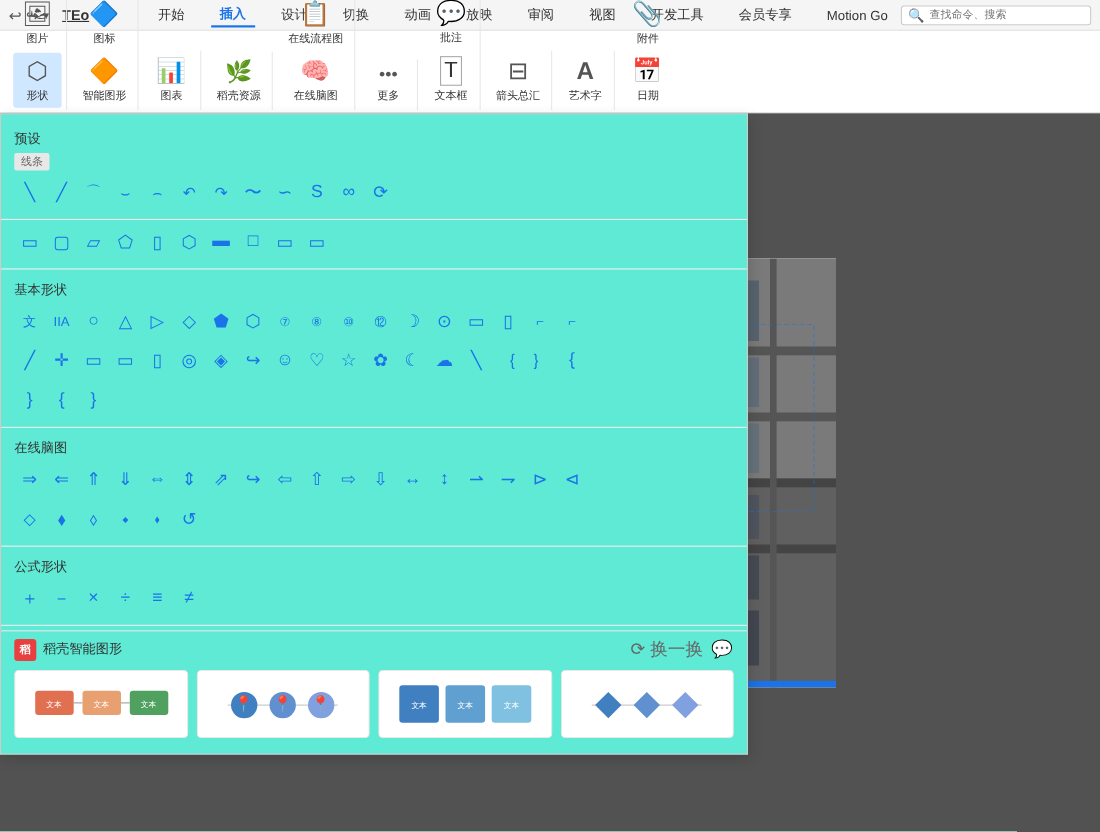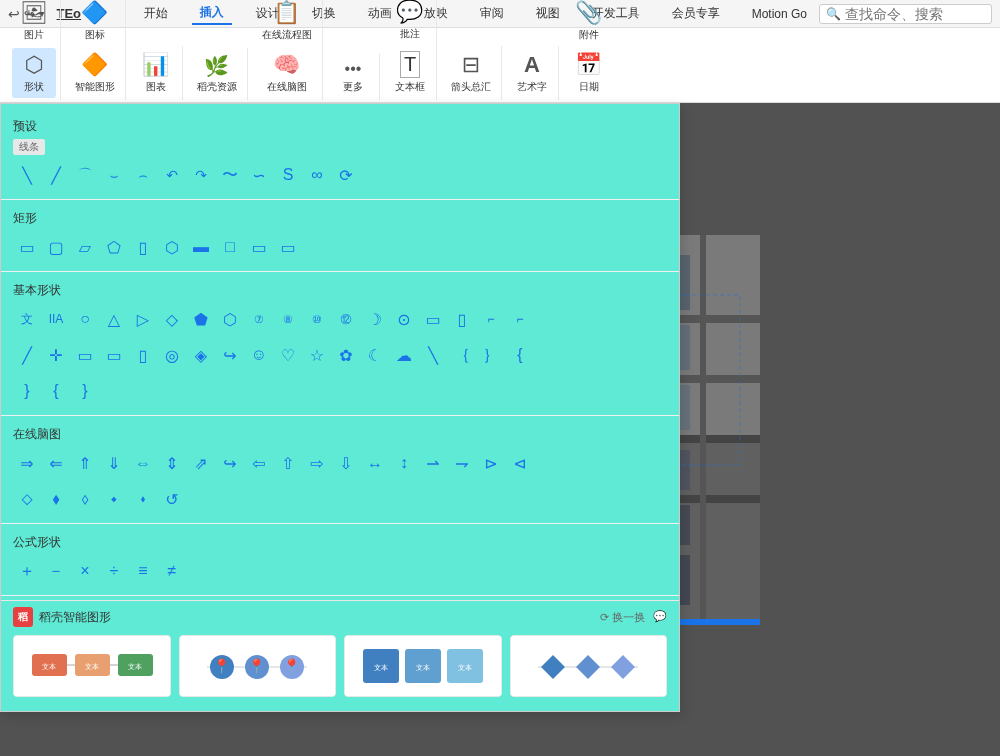--- a/index.html
+++ b/index.html
@@ -14,21 +14,21 @@
       padding: 0 8px;
       border-bottom: 1px solid #ddd;
       gap: 4px;
     }
     .title-bar-left { display: flex; align-items: center; gap: 4px; flex: 1; }
     .title-bar-center { display: flex; align-items: center; gap: 16px; }
     .title-bar-right { display: flex; align-items: center; gap: 8px; flex: 1; justify-content: flex-end; }
     .nav-item { font-size: 12px; color: #333; padding: 2px 8px; cursor: pointer; }
     .nav-item.active { color: #1a73e8; }
     .search-box { display: flex; align-items: center; background: white; border: 1px solid #ccc; border-radius: 3px; padding: 1px 6px; gap: 4px; }
-    .search-box input { border: none; outline: none; font-size: 14px; width: 120px; }
+    .search-box input { border: none; outline: none; font-size: 10px; width: 120px; }
 
     
     .ribbon {
       background: white;
       border-bottom: 1px solid #ddd;
       padding: 4px 8px 2px;
       display: flex;
       align-items: flex-end;
       gap: 4px;
       height: 75px;
@@ -133,21 +133,21 @@
       background: #e84040;
       border-radius: 3px;
       display: flex;
       align-items: center;
       justify-content: center;
       color: white;
       font-size: 10px;
       font-weight: bold;
     }
     .smart-title { font-size: 12px; color: #333; flex: 1; }
-    .smart-actions { display: flex; gap: 8px; color: #666; font-size: 11px; cursor: pointer; }
+    .smart-actions { display: flex; gap: 8px; color: #666; font-size: 16px; cursor: pointer; }
 
     .template-grid {
       display: grid;
       grid-template-columns: repeat(4, 1fr);
       gap: 8px;
     }
     .template-card {
       border: 1px solid #e8e8e8;
       border-radius: 4px;
       overflow: hidden;
@@ -342,21 +342,20 @@
         <div class="shape-item">∽</div>
         <div class="shape-item">S</div>
         <div class="shape-item">∞</div>
         <div class="shape-item">⟳</div>
       </div>
     </div>
 
     <div class="divider"></div>
 
     <div>
-      <div class="section-header">矩形</div>
       <div class="shape-grid">
         <div class="shape-item">▭</div>
         <div class="shape-item">▢</div>
         <div class="shape-item">▱</div>
         <div class="shape-item">⬠</div>
         <div class="shape-item">▯</div>
         <div class="shape-item">⬡</div>
         <div class="shape-item">▬</div>
         <div class="shape-item">□</div>
         <div class="shape-item">▭</div>

